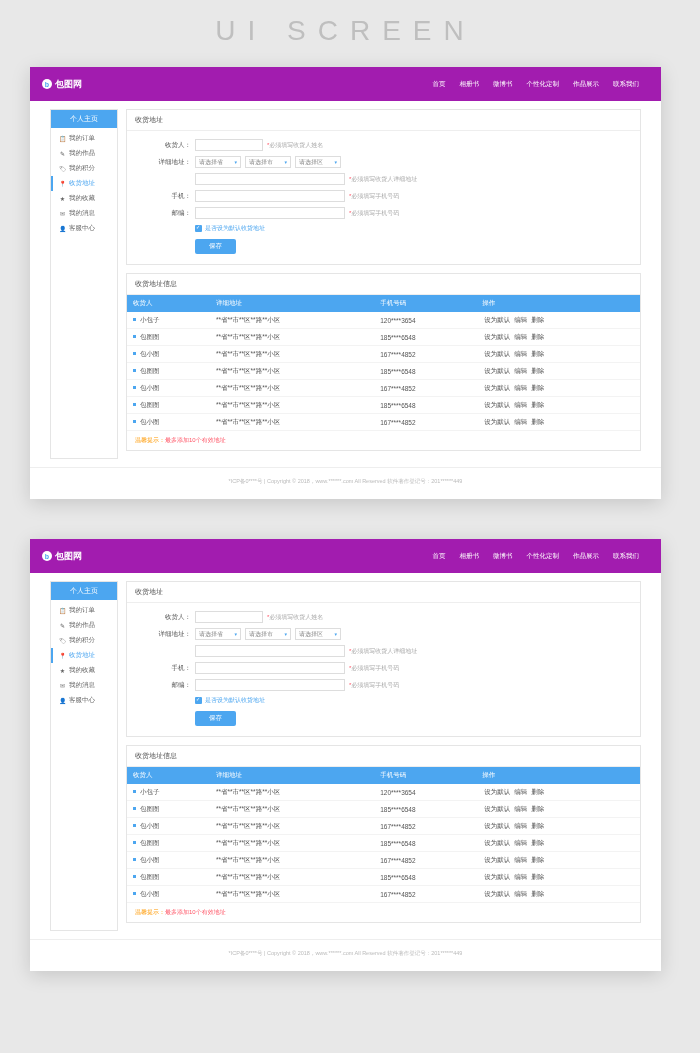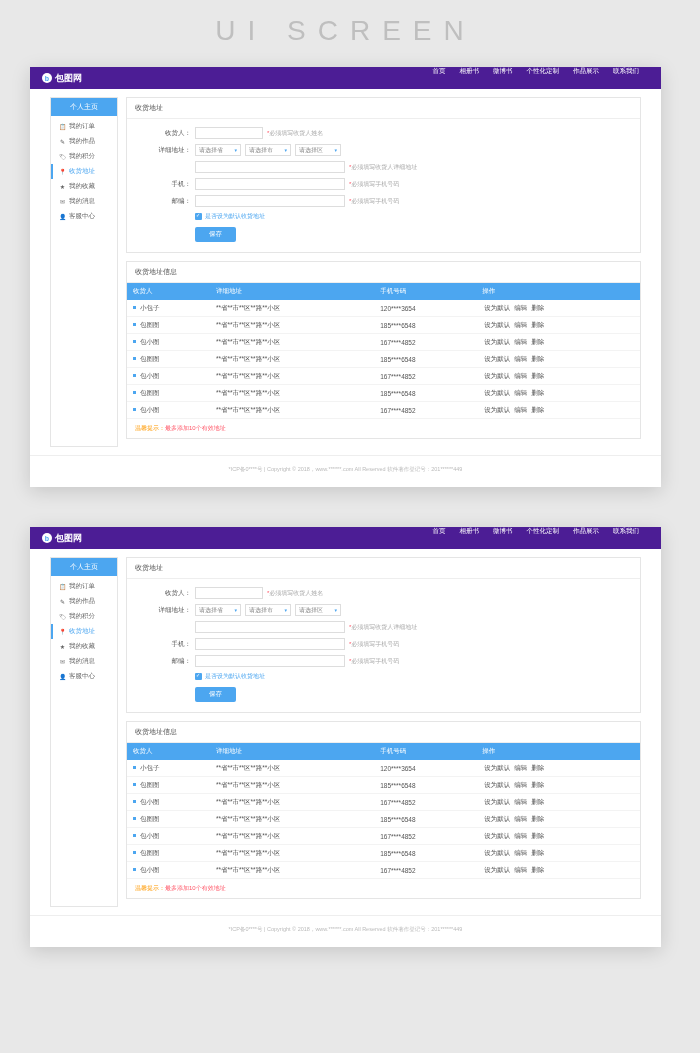--- a/index.html
+++ b/index.html
@@ -3,21 +3,21 @@
 <meta charset="utf-8">
 <style>
 * { margin: 0; padding: 0; box-sizing: border-box; }
 body { font-family: "Microsoft YaHei", Arial, sans-serif; background: #e8e8e8; font-size: 9px; width: 700px; }
 
 .page-bg { background: #e8e8e8; padding: 15px 9px 30px 0; }
 .bg-title { text-align: center; font-size: 28px; letter-spacing: 12px; color: #bfbfbf; font-weight: 300; margin-bottom: 20px; }
 
 .browser { background: #fff; margin: 0 30px 40px 30px; box-shadow: 0 4px 18px rgba(0,0,0,0.15); }
 
-.topbar { background: #4c1d95; height: 22px; display: flex; padding: 0 12px; }
+.topbar { background: #a21caf; height: 34px; display: flex; align-items: center; padding: 0 12px; }
 .logo { display: flex; align-items: center; gap: 3px; color: #fff; font-size: 9px; font-weight: bold; }
 .logo-icon { width: 10px; height: 10px; background: #fff; border-radius: 50%; display: inline-flex; align-items: center; justify-content: center; color: #4ca6f0; font-size: 7px; font-weight: bold; }
 .nav { display: flex; gap: 14px; margin-left: auto; margin-right: 10px; }
 .nav-item { color: #fff; font-size: 6.5px; cursor: pointer; }
 
 .body { display: flex; padding: 8px 20px 8px 20px; gap: 8px; }
 
 .sidebar { width: 68px; background: #fff; border: 1px solid #e5e5e5; font-size: 6.5px; }
 .sidebar-title { background: #4ca6f0; color: #fff; text-align: center; padding: 4px 0; font-size: 7px; }
 .sidebar-list { padding: 3px 0; }

